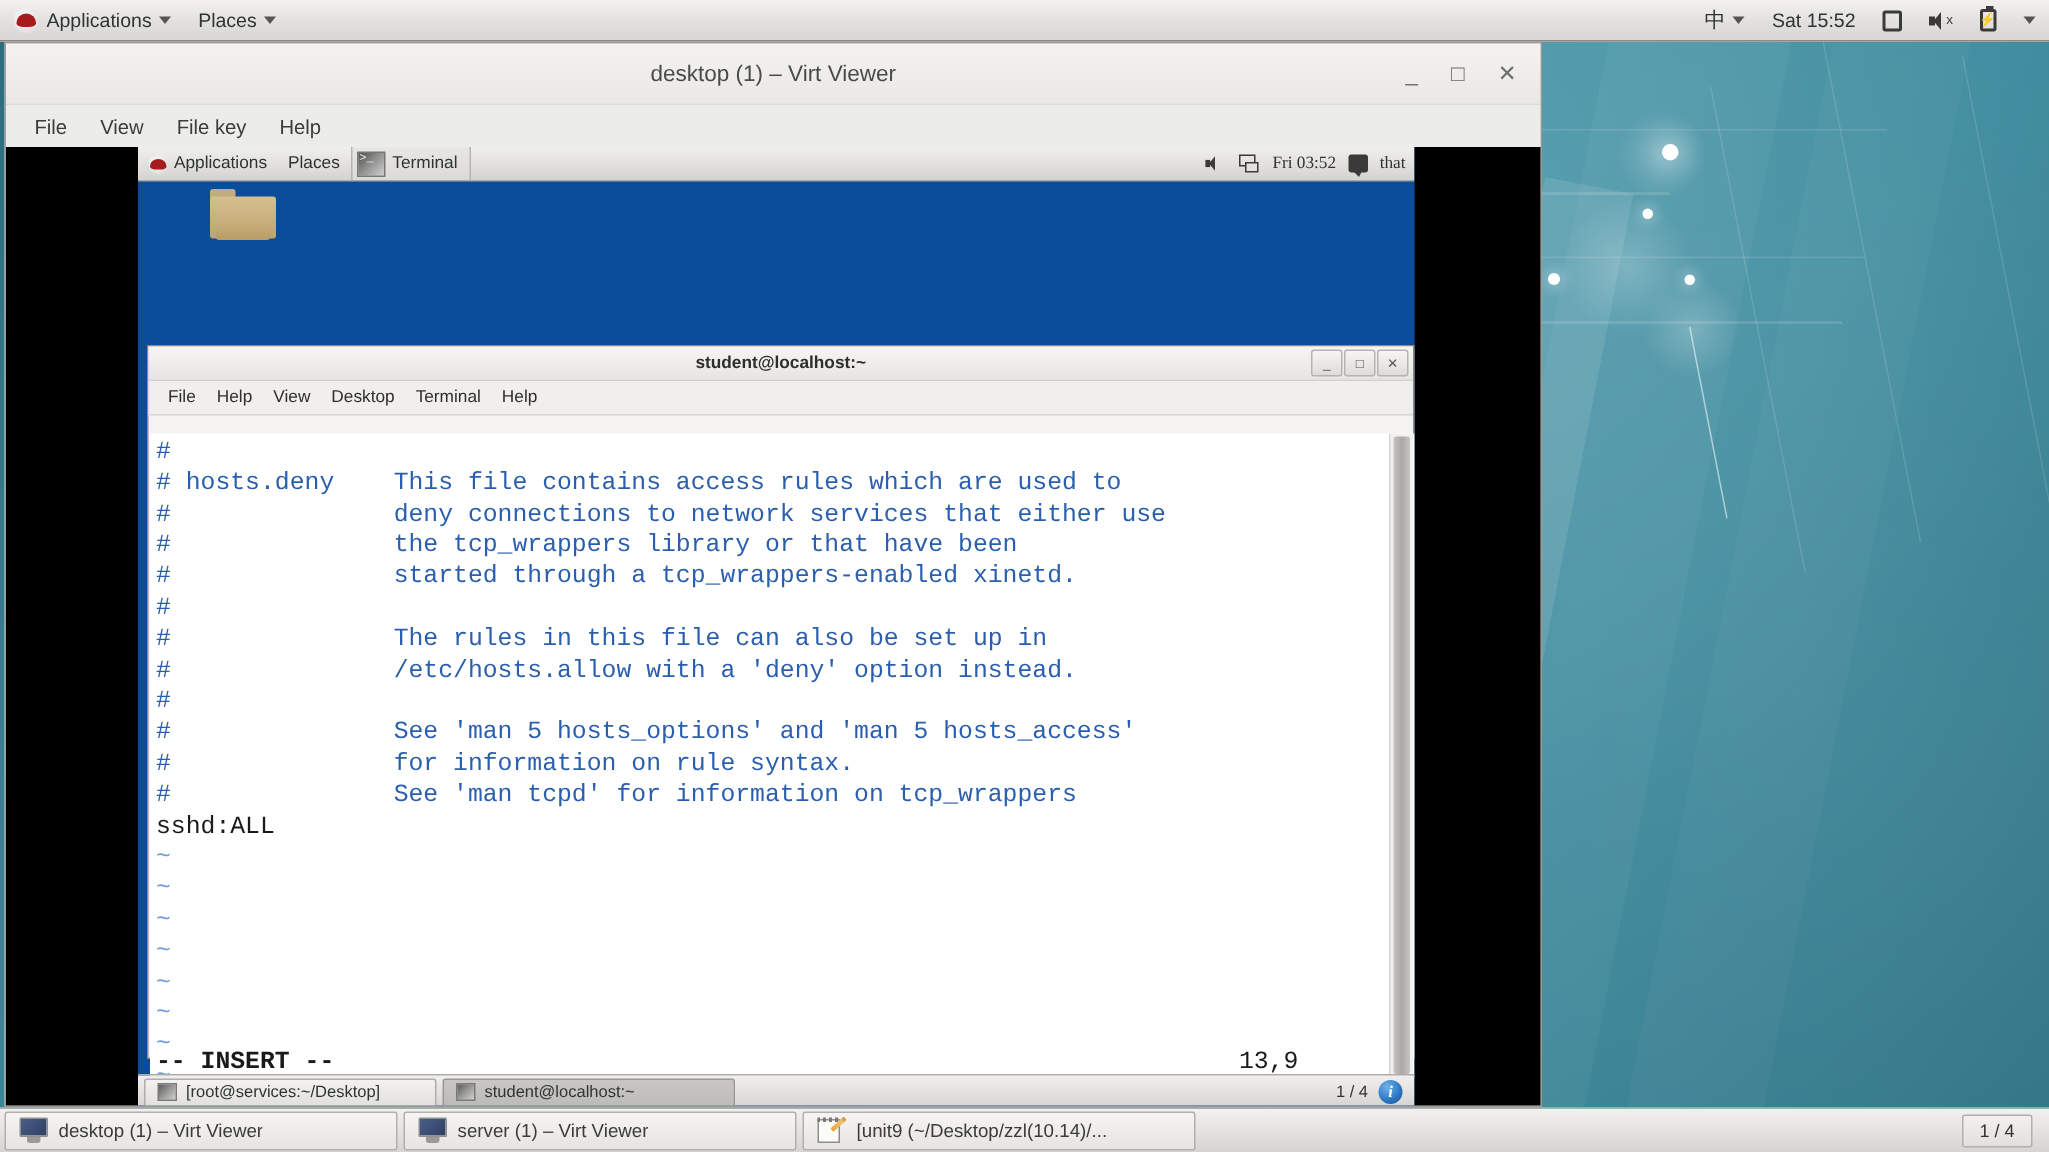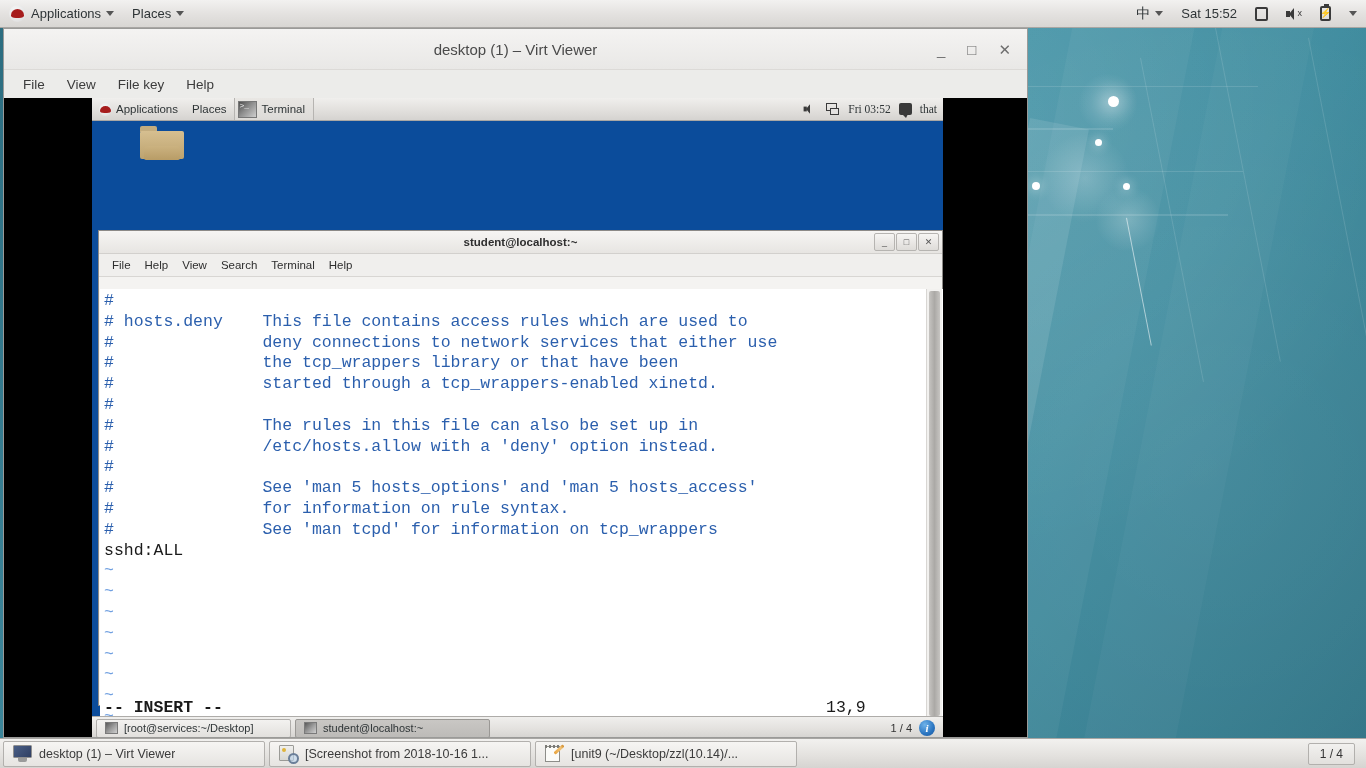--- a/index.html
+++ b/index.html
@@ -482,21 +482,21 @@
             <div class="term-wc">
               <div>_</div>
               <div>□</div>
               <div>✕</div>
             </div>
           </div>
           <div class="term-menubar">
             <div>File</div>
             <div>Help</div>
             <div>View</div>
-            <div>Search</div>
+            <div>Desktop</div>
             <div>Terminal</div>
             <div>Help</div>
           </div>
           <div class="term-body">
             <div class="term-text" id="term-text"><span class="">#</span>
 <span class=""># hosts.deny    This file contains access rules which are used to</span>
 <span class="">#               deny connections to network services that either use</span>
 <span class="">#               the tcp_wrappers library or that have been</span>
 <span class="">#               started through a tcp_wrappers-enabled xinetd.</span>
 <span class="">#</span>
@@ -549,26 +549,25 @@
 
   <div class="bottom-bar">
     <div class="tb-btn">
       <span class="tb-monitor">
           <span class="scr"></span>
           <span class="base"></span>
         </span>
       <span class="tb-label">desktop (1) – Virt Viewer</span>
     </div>
     <div class="tb-btn">
-      <span class="tb-img">
-          <span class="sheet"></span>
-          <span class="dot"></span>
-          <span class="mag"></span>
+      <span class="tb-monitor">
+          <span class="scr"></span>
+          <span class="base"></span>
         </span>
-      <span class="tb-label">[Screenshot from 2018-10-16 1...</span>
+      <span class="tb-label">server (1) – Virt Viewer</span>
     </div>
     <div class="tb-btn">
       <span class="tb-note">
           <span class="pad"></span>
           <span class="rings"></span>
           <span class="pencil"></span>
         </span>
       <span class="tb-label">[unit9 (~/Desktop/zzl(10.14)/...</span>
     </div>
     <div class="tb-right">

